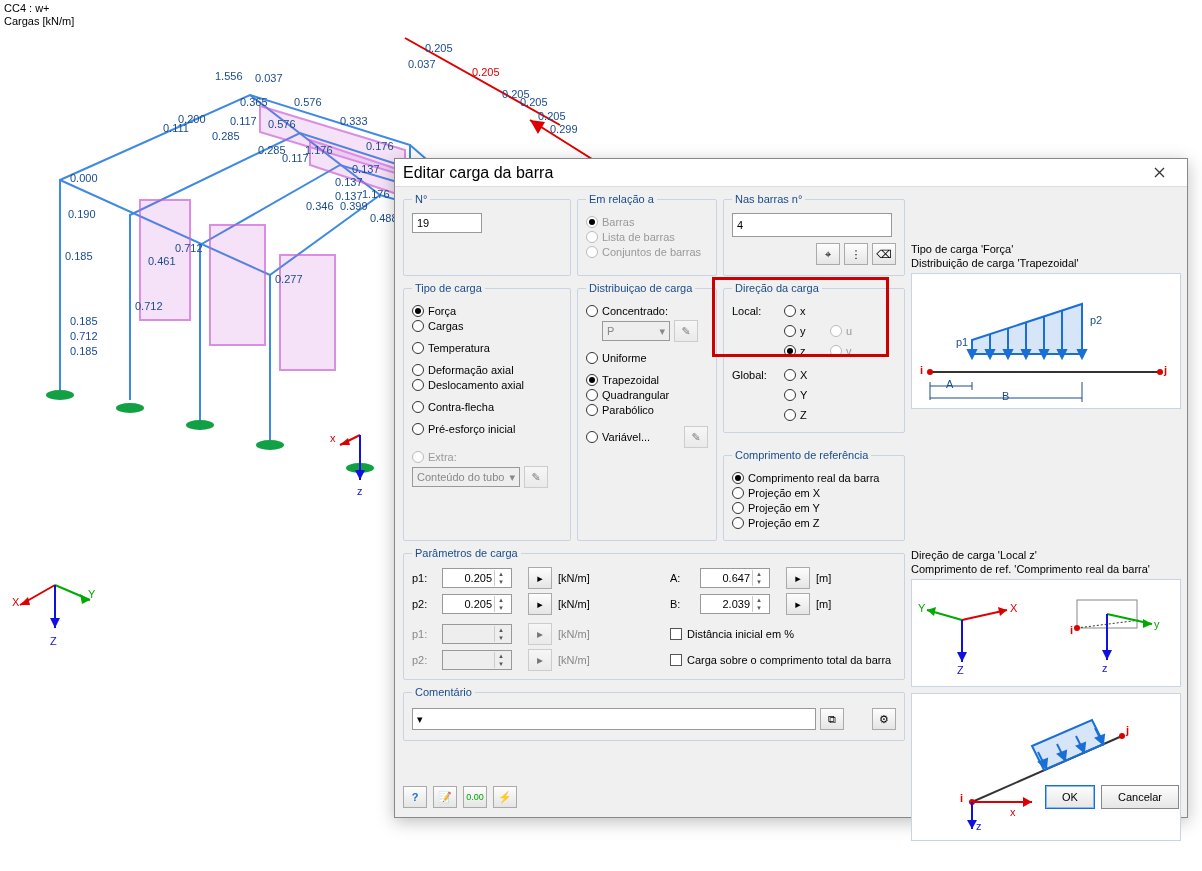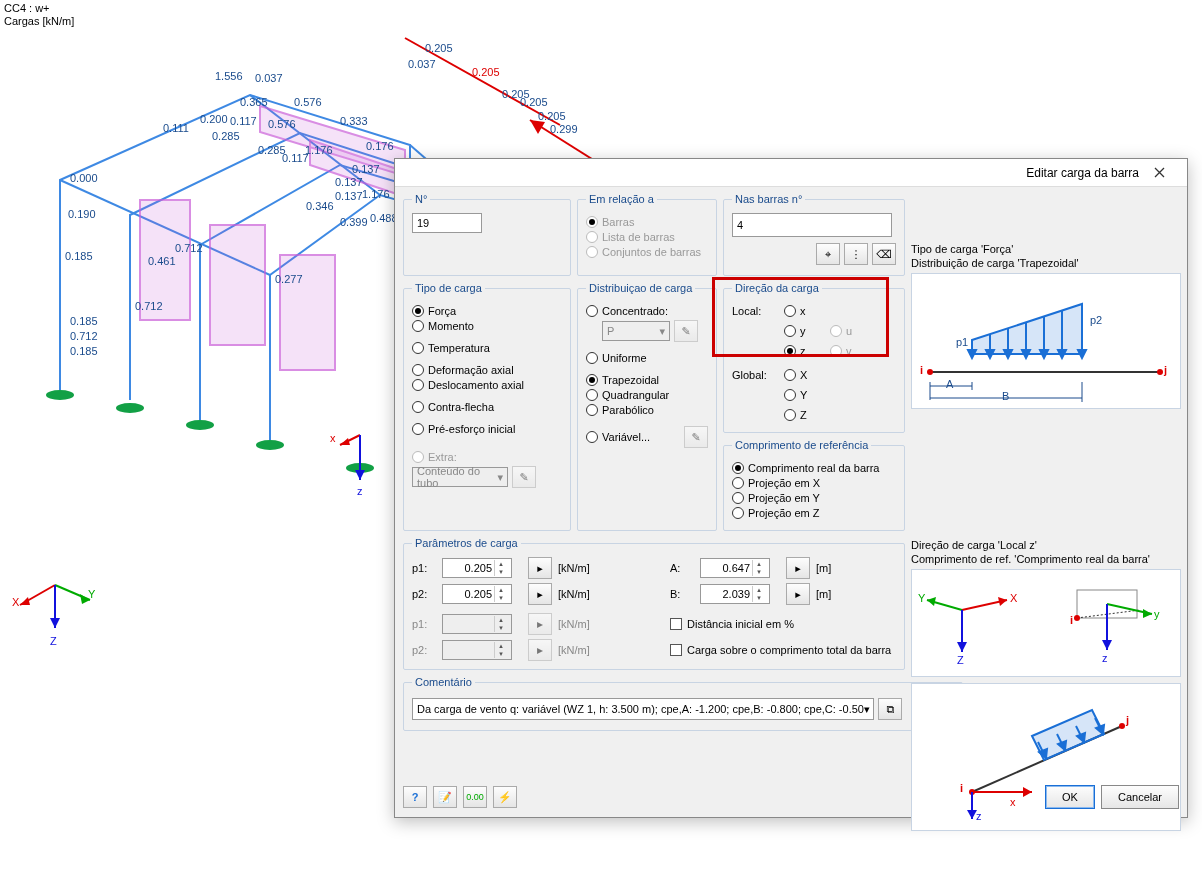--- a/index.html
+++ b/index.html
@@ -4,21 +4,21 @@
 <style>
   * { box-sizing: border-box; margin: 0; padding: 0; font-family: "Segoe UI", Tahoma, sans-serif; font-size: 11px; }
   body { width: 1202px; height: 871px; background: #fff; position: relative; overflow: hidden; }
   .bg-label { position: absolute; color: #000; font-size: 11px; }
   .axis-gizmo { position: absolute; }
   .dialog {
     position: absolute; left: 394px; top: 158px; width: 794px; height: 660px;
     background: #f0f0f0; border: 1px solid #888; box-shadow: 0 4px 16px rgba(0,0,0,0.25);
   }
   .titlebar { height: 28px; display: flex; align-items: center; padding: 0 8px; background: #fff; border-bottom: 1px solid #ddd; }
-  .titlebar .title { flex: 1; font-size: 12px; text-align: right; }
+  .titlebar .title { flex: 1; font-size: 16px; }
   .close-btn { width: 40px; height: 26px; display: flex; align-items: center; justify-content: center; cursor: pointer; }
   .body { padding: 6px 8px 8px 8px; display: grid; grid-template-columns: 168px 140px 182px 270px; grid-template-rows: auto auto auto auto auto; gap: 6px 6px; }
   fieldset { border: 1px solid #c8d4e3; border-radius: 2px; padding: 8px 8px 8px 8px; background: #f0f0f0; }
   legend { color: #1a4b8c; padding: 0 3px; font-size: 11px; }
   .row { display: flex; align-items: center; gap: 4px; margin: 2px 0; }
   input[type="text"].box, .spin, .combo {
     background: #fff; border: 1px solid #999; height: 20px; padding: 0 4px;
   }
   .spin { display: inline-flex; align-items: center; width: 70px; justify-content: flex-end; position: relative; }
   .spin .val { flex: 1; text-align: right; padding-right: 2px; }
@@ -99,26 +99,26 @@
   <span class="bg-label" style="left:294px;top:96px;color:#1a4b8c">0.576</span>
   <span class="bg-label" style="left:212px;top:130px;color:#1a4b8c">0.285</span>
   <span class="bg-label" style="left:340px;top:115px;color:#1a4b8c">0.333</span>
   <span class="bg-label" style="left:230px;top:115px;color:#1a4b8c">0.117</span>
   <span class="bg-label" style="left:268px;top:118px;color:#1a4b8c">0.576</span>
   <span class="bg-label" style="left:282px;top:152px;color:#1a4b8c">0.117</span>
   <span class="bg-label" style="left:305px;top:144px;color:#1a4b8c">1.176</span>
   <span class="bg-label" style="left:335px;top:176px;color:#1a4b8c">0.137</span>
   <span class="bg-label" style="left:335px;top:190px;color:#1a4b8c">0.137</span>
   <span class="bg-label" style="left:258px;top:144px;color:#1a4b8c">0.285</span>
-  <span class="bg-label" style="left:340px;top:216px;color:#1a4b8c">0.399</span>
+  <span class="bg-label" style="left:340px;top:200px;color:#1a4b8c">0.399</span>
   <span class="bg-label" style="left:352px;top:163px;color:#1a4b8c">0.137</span>
   <span class="bg-label" style="left:370px;top:212px;color:#1a4b8c">0.488</span>
   <span class="bg-label" style="left:306px;top:200px;color:#1a4b8c">0.346</span>
   <span class="bg-label" style="left:366px;top:140px;color:#1a4b8c">0.176</span>
-  <span class="bg-label" style="left:200px;top:113px;color:#1a4b8c">0.200</span>
+  <span class="bg-label" style="left:178px;top:113px;color:#1a4b8c">0.200</span>
   <span class="bg-label" style="left:163px;top:122px;color:#1a4b8c">0.111</span>
   <span class="bg-label" style="left:362px;top:188px;color:#1a4b8c">1.176</span>
   <span class="bg-label" style="left:70px;top:172px;color:#1a4b8c">0.000</span>
   <span class="bg-label" style="left:68px;top:208px;color:#1a4b8c">0.190</span>
   <span class="bg-label" style="left:65px;top:250px;color:#1a4b8c">0.185</span>
   <span class="bg-label" style="left:175px;top:242px;color:#1a4b8c">0.712</span>
   <span class="bg-label" style="left:148px;top:255px;color:#1a4b8c">0.461</span>
   <span class="bg-label" style="left:135px;top:300px;color:#1a4b8c">0.712</span>
   <span class="bg-label" style="left:70px;top:315px;color:#1a4b8c">0.185</span>
   <span class="bg-label" style="left:275px;top:273px;color:#1a4b8c">0.277</span>
@@ -242,21 +242,21 @@
     </div>
 
     <fieldset style="grid-column:1;grid-row:2">
       <legend>Tipo de carga</legend>
       <label class="radio">
           <span class="dot sel"></span>
           <span>Força</span>
         </label>
       <label class="radio">
           <span class="dot"></span>
-          <span>Momento</span>
+          <span>Cargas</span>
         </label>
       <label class="radio" style="margin-top:10px">
           <span class="dot"></span>
           <span>Temperatura</span>
         </label>
       <label class="radio" style="margin-top:10px">
           <span class="dot"></span>
           <span>Deformação axial</span>
         </label>
       <label class="radio">
@@ -270,21 +270,21 @@
       <label class="radio" style="margin-top:10px">
           <span class="dot"></span>
           <span>Pré-esforço inicial</span>
         </label>
       <div style="margin-top:16px">
         <label class="radio disabled">
             <span class="dot"></span>
             <span>Extra:</span>
           </label>
         <div class="row">
-          <span class="combo disabled" style="width:96px;display:inline-flex;align-items:center;justify-content:space-between">
+          <span class="combo disabled" style="width:108px;display:inline-flex;align-items:center;justify-content:space-between">
             <span>Conteúdo do tubo</span>
               <span>▾</span>
           </span>
           <span class="iconbtn" style="opacity:0.5">
               <span>✎</span>
             </span>
         </div>
       </div>
     </fieldset>
 
@@ -323,21 +323,21 @@
         <label class="radio">
             <span class="dot"></span>
             <span>Variável...</span>
           </label>
         <span class="iconbtn" style="margin-left:auto;opacity:0.5">
             <span>✎</span>
           </span>
       </div>
     </fieldset>
 
-    <div style="grid-column:3;grid-row:2;display:flex;flex-direction:column;gap:6px">
+    <div style="grid-column:3;grid-row:2;display:flex;flex-direction:column;gap:16px">
     <fieldset>
       <legend>Direção da carga</legend>
       <div class="small-grid" style="grid-template-columns:46px 40px 40px">
         <span>Local:</span>
         <label class="radio">
               <span class="dot"></span>
               <span>x</span>
             </label>
         <span></span>
         <span></span>
@@ -546,21 +546,20 @@
             <span class="box"></span>
             <span>Carga sobre o comprimento total da barra</span>
           </label>
       </div>
     </fieldset>
 
     <fieldset style="grid-column:1 / span 3;grid-row:4">
       <legend>Comentário</legend>
       <div class="row">
         <span class="combo" style="flex:1;display:flex;align-items:center;justify-content:space-between;height:22px;overflow:hidden">
-          <span style="white-space:nowrap;overflow:hidden;text-overflow:ellipsis">Da carga de vento q: variável (WZ 1, h: 3.500 m); cpe,A: -1.200; cpe,B: -0.800; cpe,C: -0.50</span>
           <span>▾</span>
         </span>
         <span class="iconbtn">
             <span>⧉</span>
           </span>
         <span style="width:20px"></span>
         <span class="iconbtn">
             <span>⚙</span>
           </span>
       </div>

